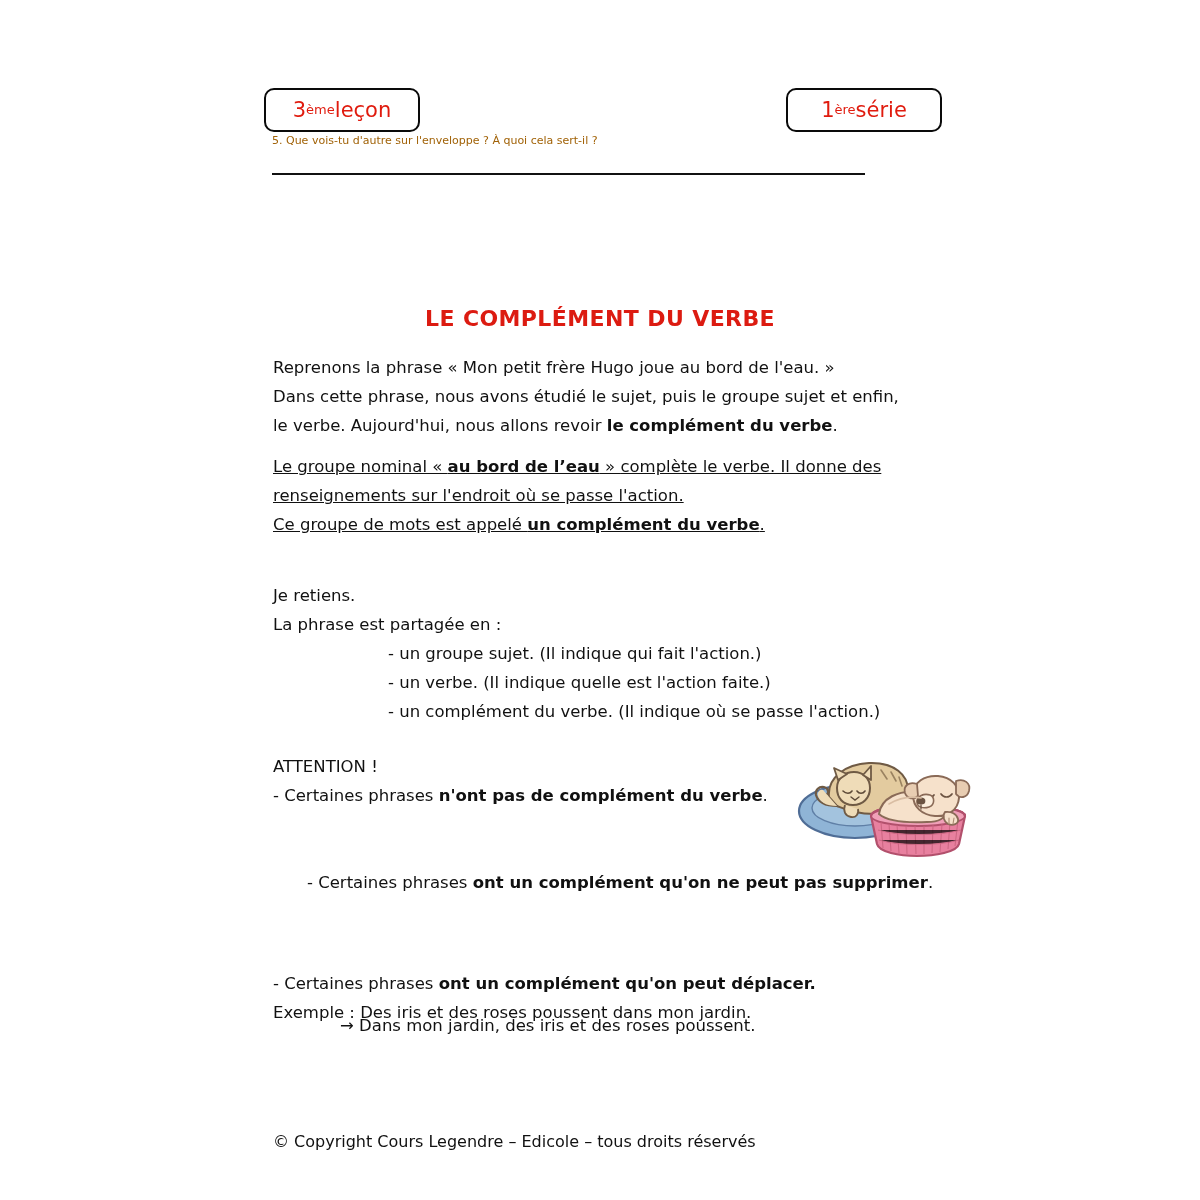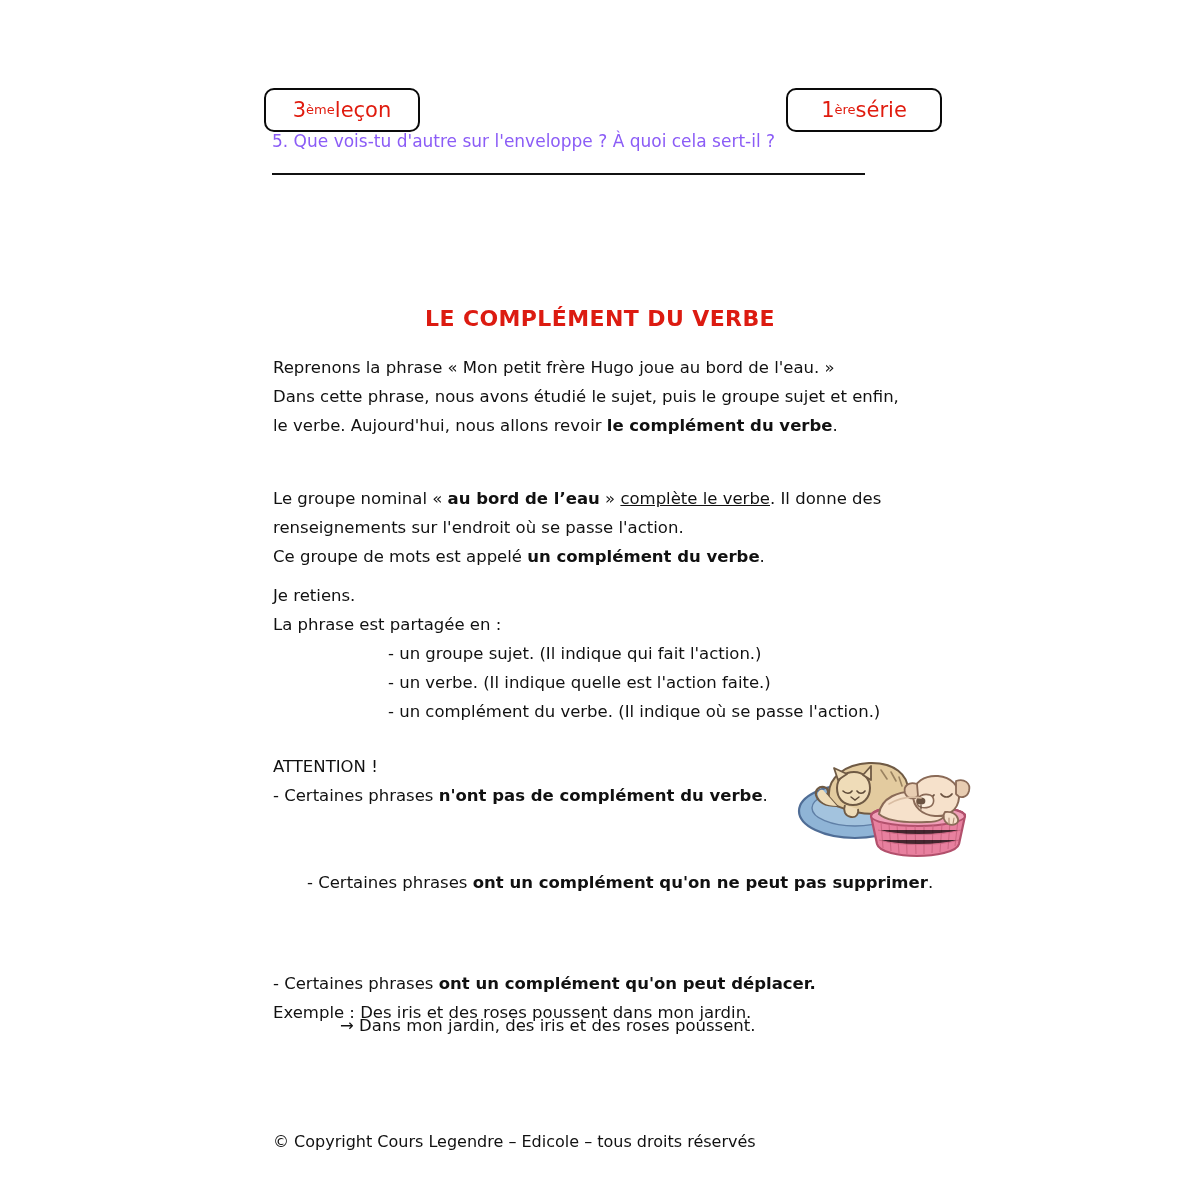--- a/index.html
+++ b/index.html
@@ -56,24 +56,24 @@
     top: 88px;
     width: 156px;
     height: 44px;
   }
 
   
   #question-text {
     position: absolute;
     left: 272px;
     top: 131px;
-    font-size: 17px;
+    font-size: 11px;
     line-height: 20px;
     white-space: nowrap;
-    color: #8b5cf6;
+    color: #a16207;
   }
   #answer-rule {
     position: absolute;
     left: 272px;
     top: 173px;
     width: 593px;
     height: 0;
     border-top: 2px solid #111;
   }
 
@@ -97,21 +97,21 @@
     font-size: 16.5px;
     line-height: 29px;
     color: #111;
     white-space: nowrap;
   }
   .body-block p { margin: 0; }
   b, strong { font-weight: bold; }
   .ul-span { text-decoration: underline; }
 
   #para-intro  { top: 353px; }
-  #para-gn     { top: 484px; }
+  #para-gn     { top: 452px; text-decoration: underline; }
   #para-retiens{ top: 581px; }
   #list-block  { top: 639px; left: 388px; }
   #para-attention { top: 752px; }
   #para-rule2  { top: 868px; margin-left: 34px; }
   #para-rule3  { top: 953px; margin-top: 16px; }
   #para-arrow  { top: 1011px; left: 340px; }
 
   .heading-bold { font-weight: normal; }
 
   

